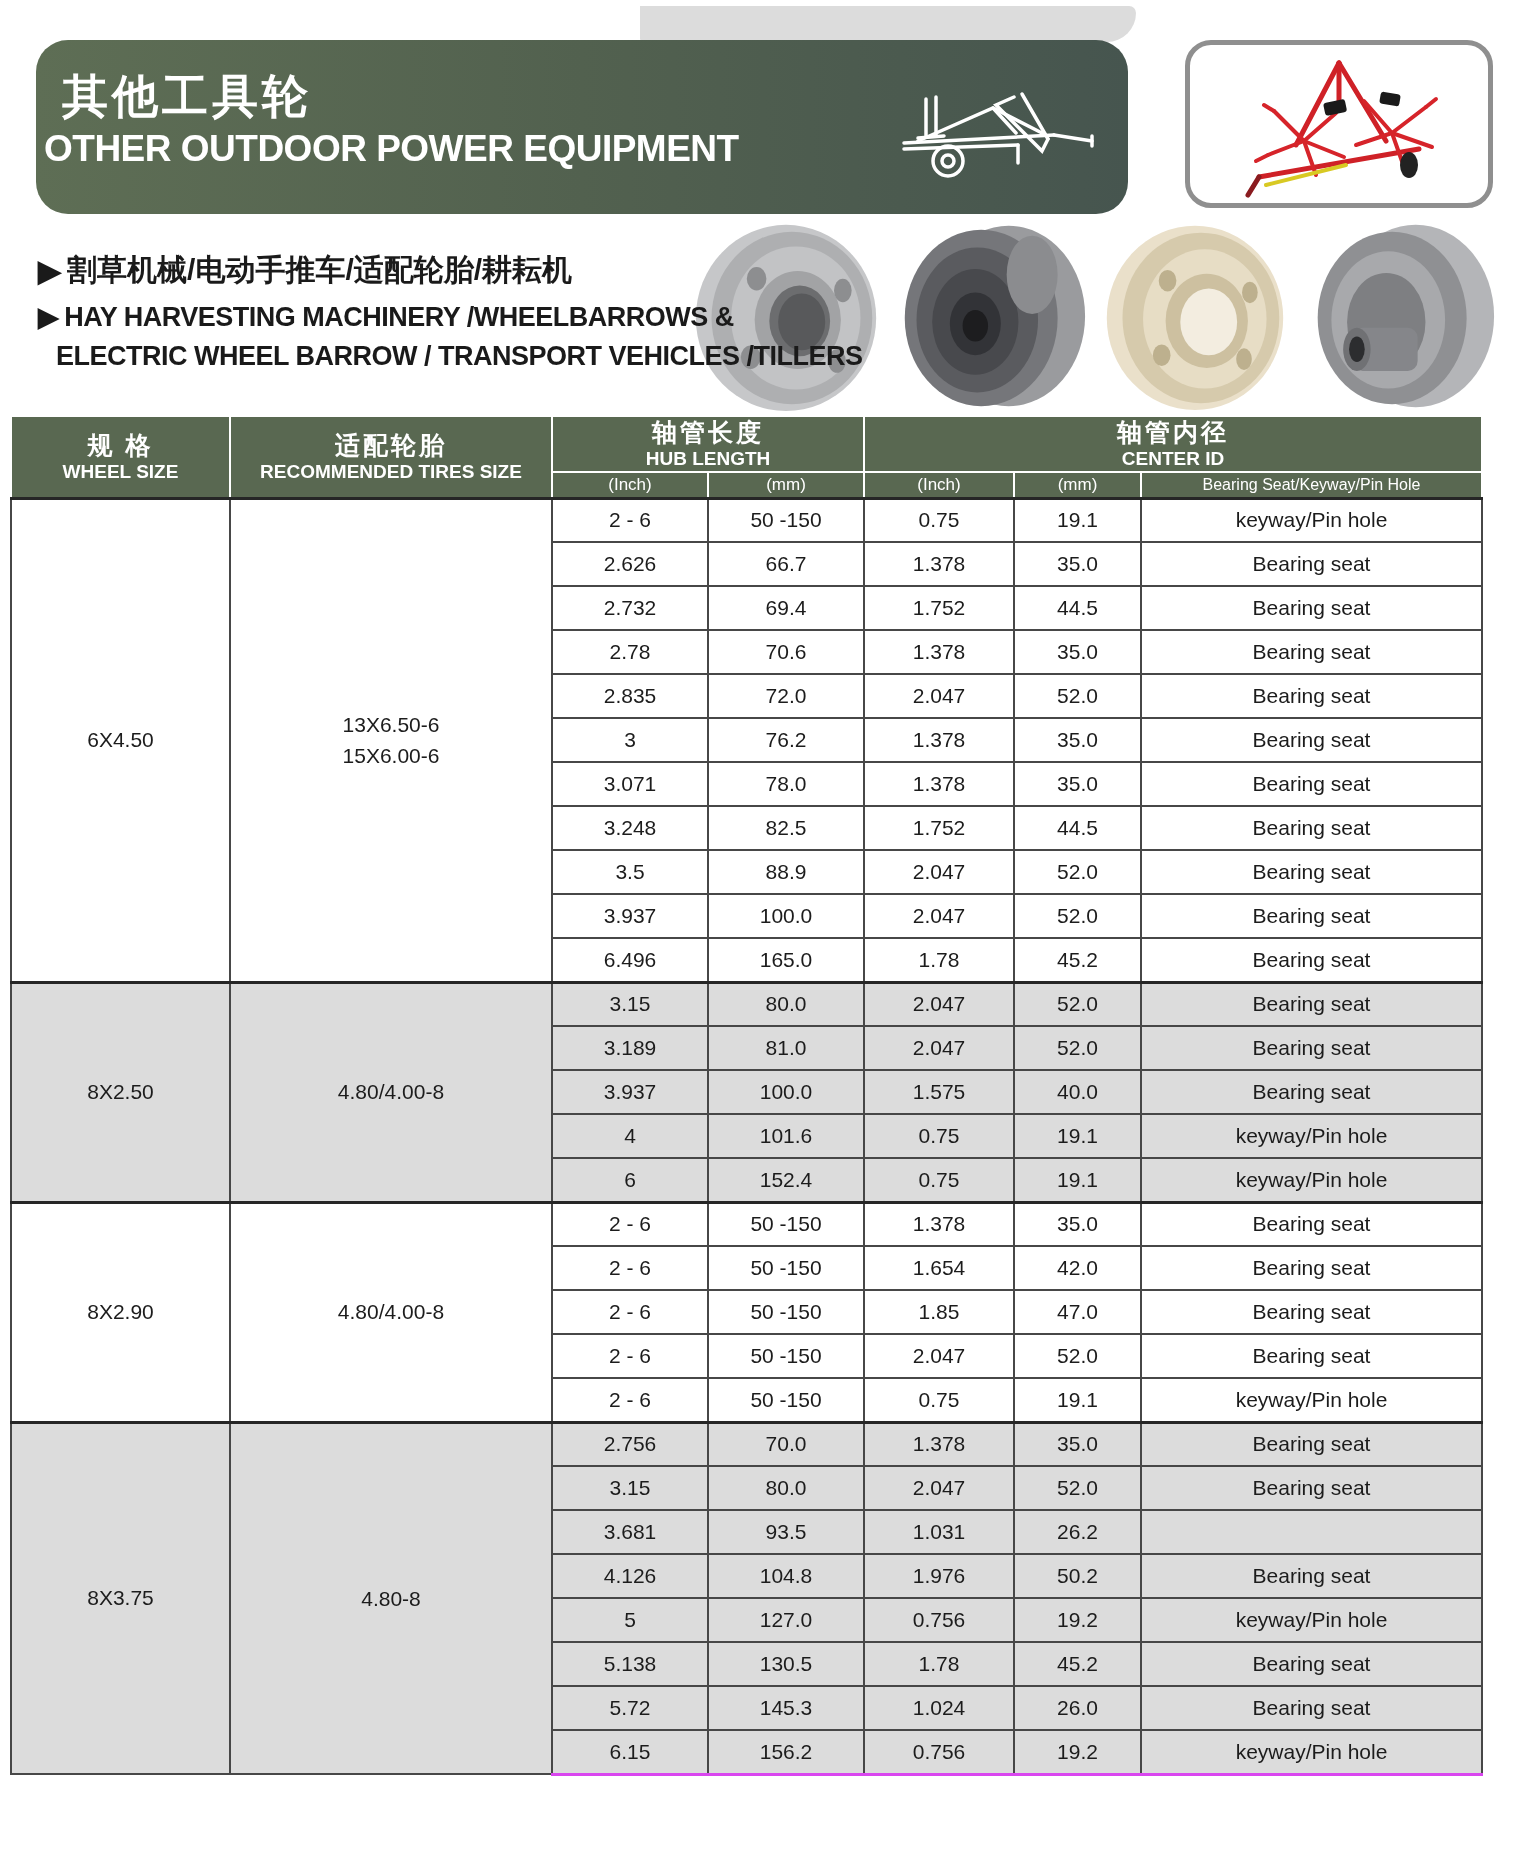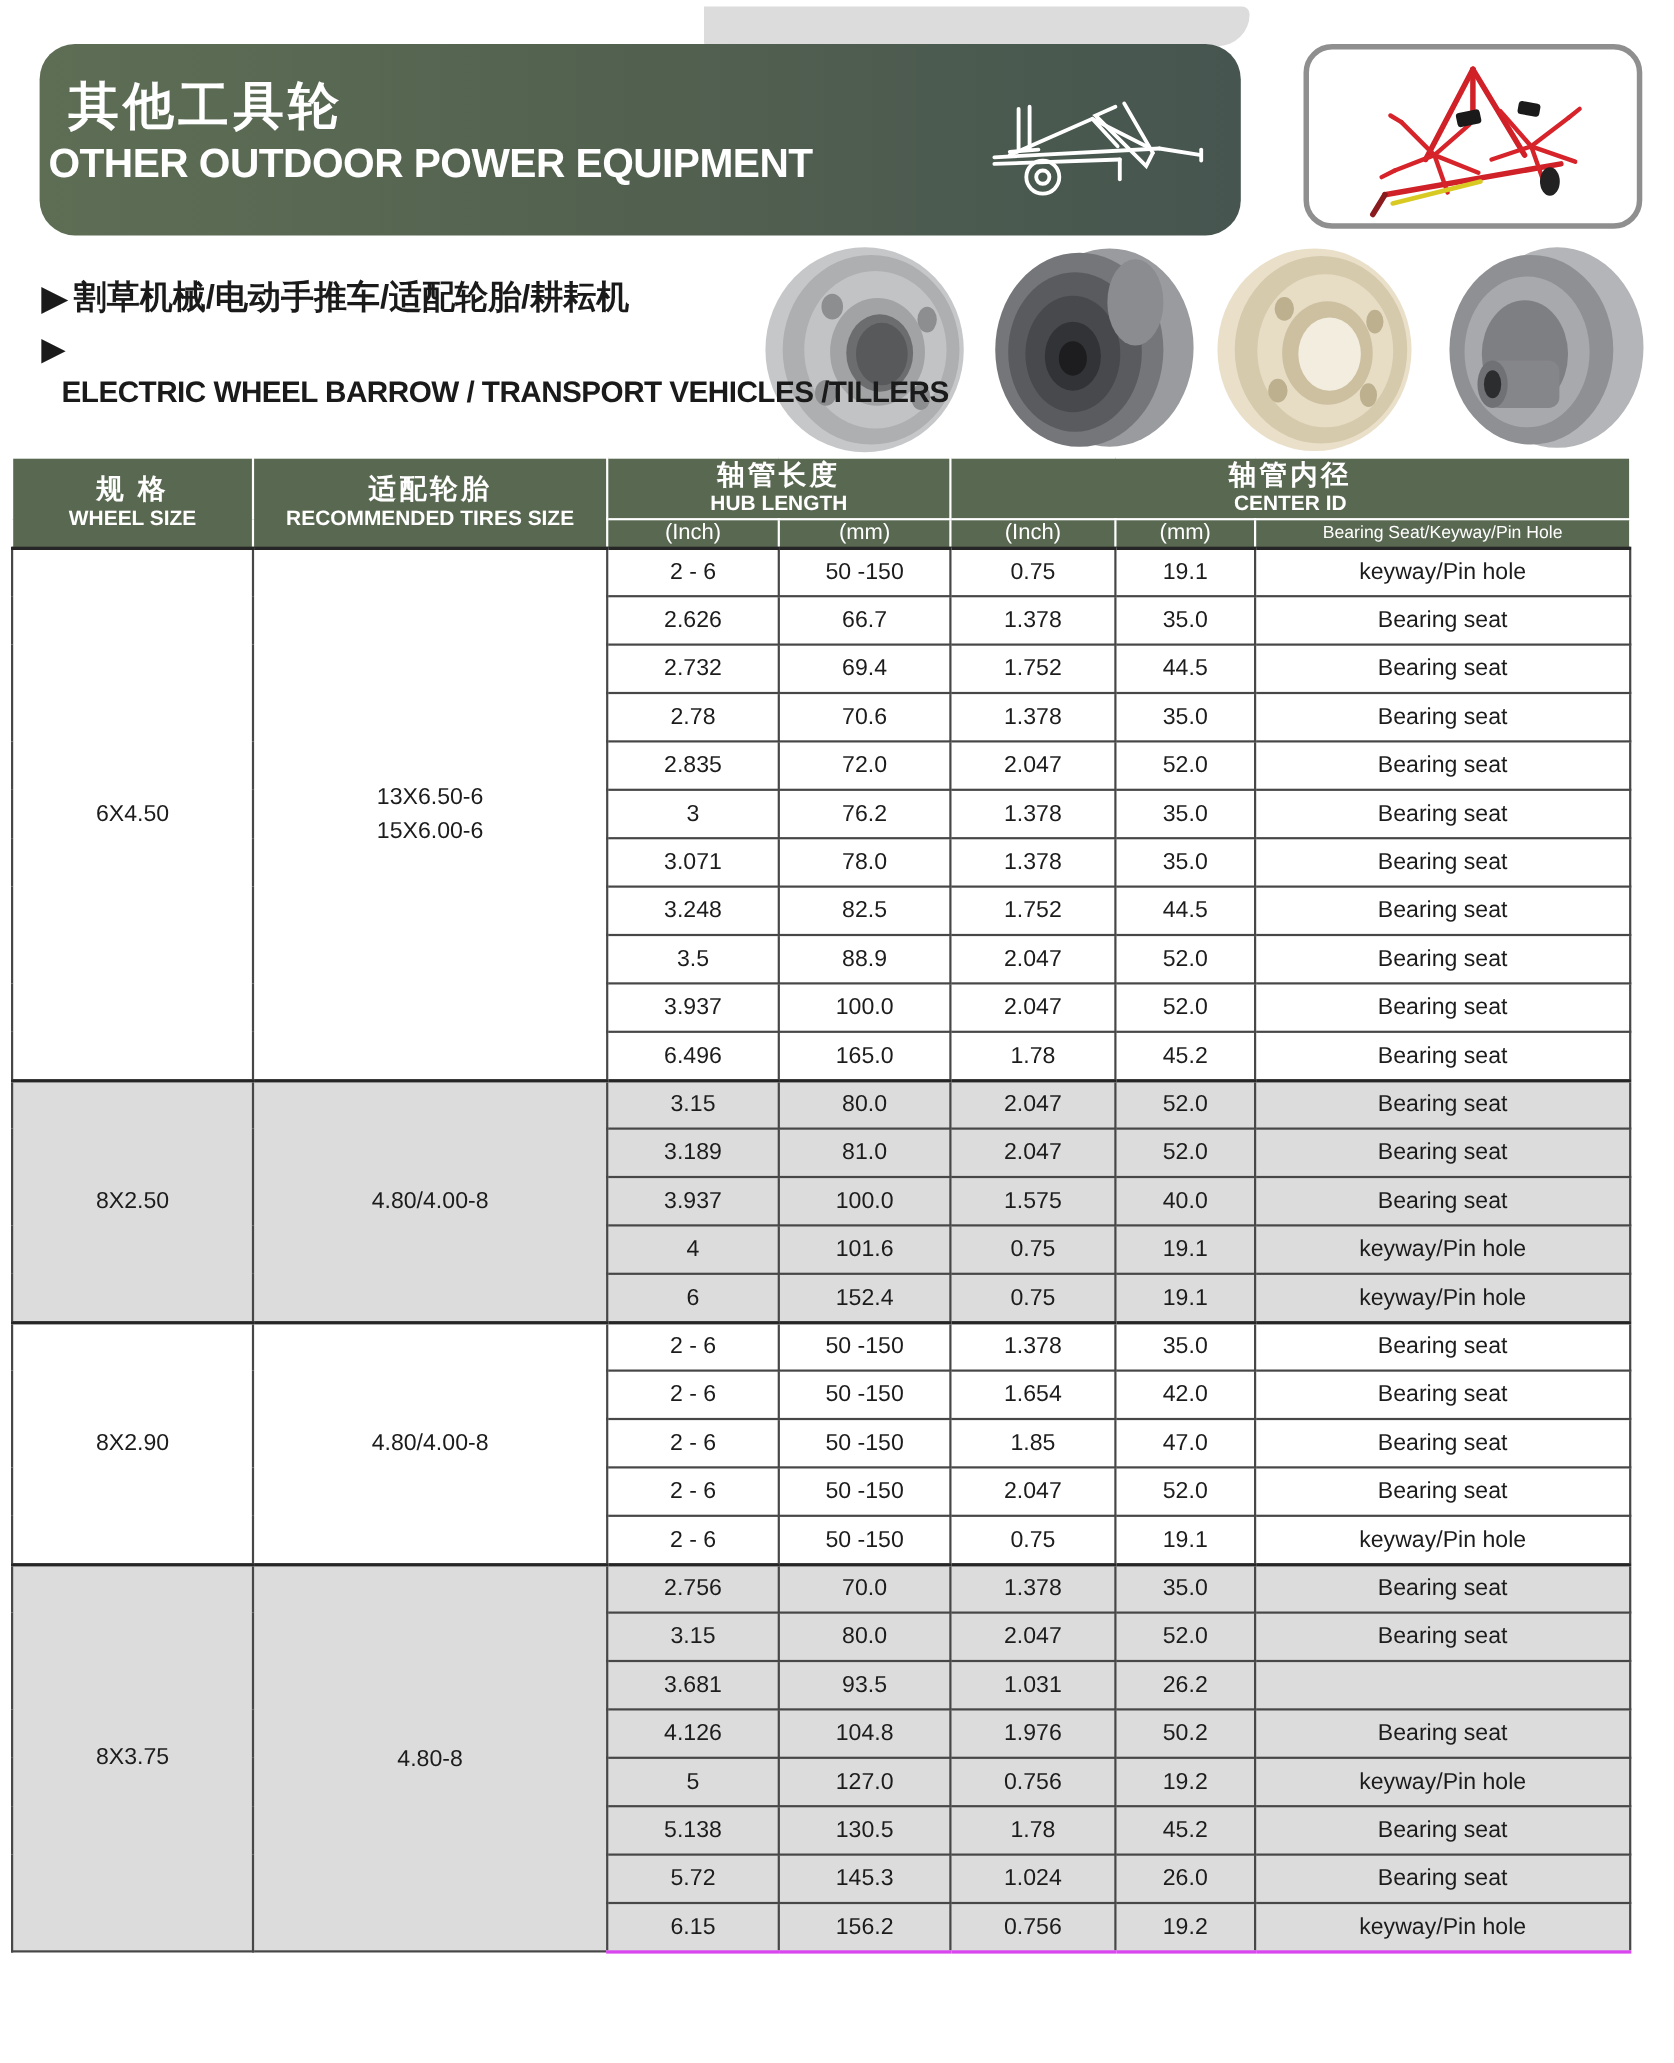--- a/index.html
+++ b/index.html
@@ -37,21 +37,21 @@
   .wheels-strip { position:absolute; left:688px; top:216px; width:810px; height:198px;
             display:flex; justify-content:space-between; align-items:flex-end; z-index:0; }
   .wheels-strip svg { width:196px; height:196px; }
 
   
   table.spec { position:absolute; left:10px; top:415px; width:1471px;
             border-collapse:collapse; table-layout:fixed; z-index:2; background:#fff; }
   table.spec thead th { background:#596851; color:#ffffff; border:2px solid #ffffff;
             vertical-align:middle; text-align:center; padding:0; font-weight:bold; }
   table.spec thead tr.main th { height:56px; }
-  table.spec thead tr.sub th { height:26px; font-size:20px; font-weight:400; }
+  table.spec thead tr.sub th { height:26px; font-size:17px; font-weight:400; }
   th .zh { font-size:25px; letter-spacing:3px; line-height:1.15; }
   th .en { font-size:19px; font-weight:600; letter-spacing:0; line-height:1.1; margin-top:2px; }
   th.bearing-sub { font-size:16px !important; }
   table.spec tbody td { border:2px solid #474747; text-align:center; vertical-align:middle;
             font-size:21px; color:#1c1c1c; height:44px; background:#ffffff; padding:0 4px; }
   table.spec tbody tr.shaded td { background:#dcdcdc; }
   table.spec tbody tr.group-start td { border-top:3px solid #262626; }
   table.spec tbody tr:last-child td { border-bottom:3px solid #d946ef; }
   td.merge { font-size:22px; color:#1c1c1c; }
   td.merge div { line-height:1.5; }
@@ -117,20 +117,21 @@
     </svg>
   </div>
 
   <div class="intro">
     <div class="intro-line zh">
       <span class="bullet">▶</span>
       <span>割草机械/电动手推车/适配轮胎/耕耘机</span>
     </div>
     <div class="intro-line en1">
       <span class="bullet">▶</span>
+      <span>HAY HARVESTING MACHINERY /WHEELBARROWS &amp;</span>
     </div>
     <div class="intro-line en2">
       <span>ELECTRIC WHEEL BARROW / TRANSPORT VEHICLES /TILLERS</span>
     </div>
   </div>
 
   <div class="wheels-strip">
     <svg viewBox="0 0 200 200">
       <ellipse cx="100" cy="102" rx="92" ry="95" fill="#c6c7c9"></ellipse>
       <ellipse cx="106" cy="102" rx="82" ry="88" fill="#aeafb1"></ellipse>

